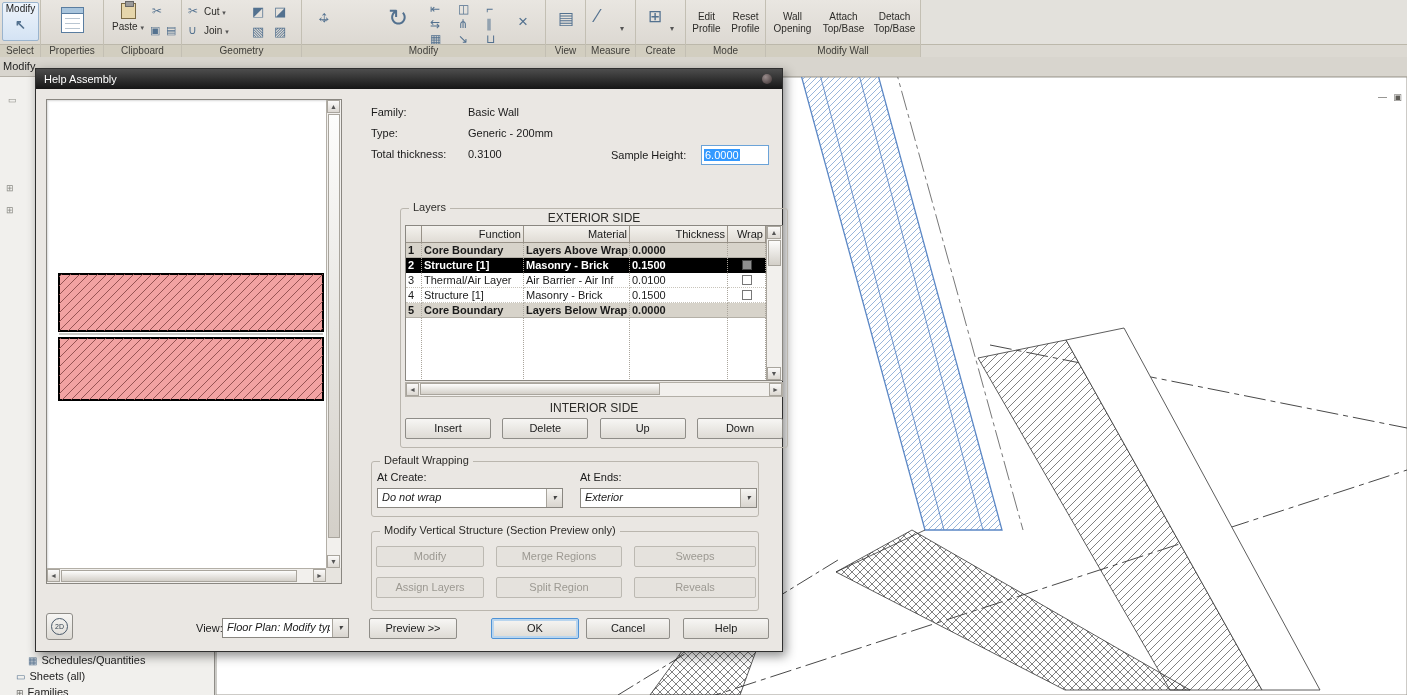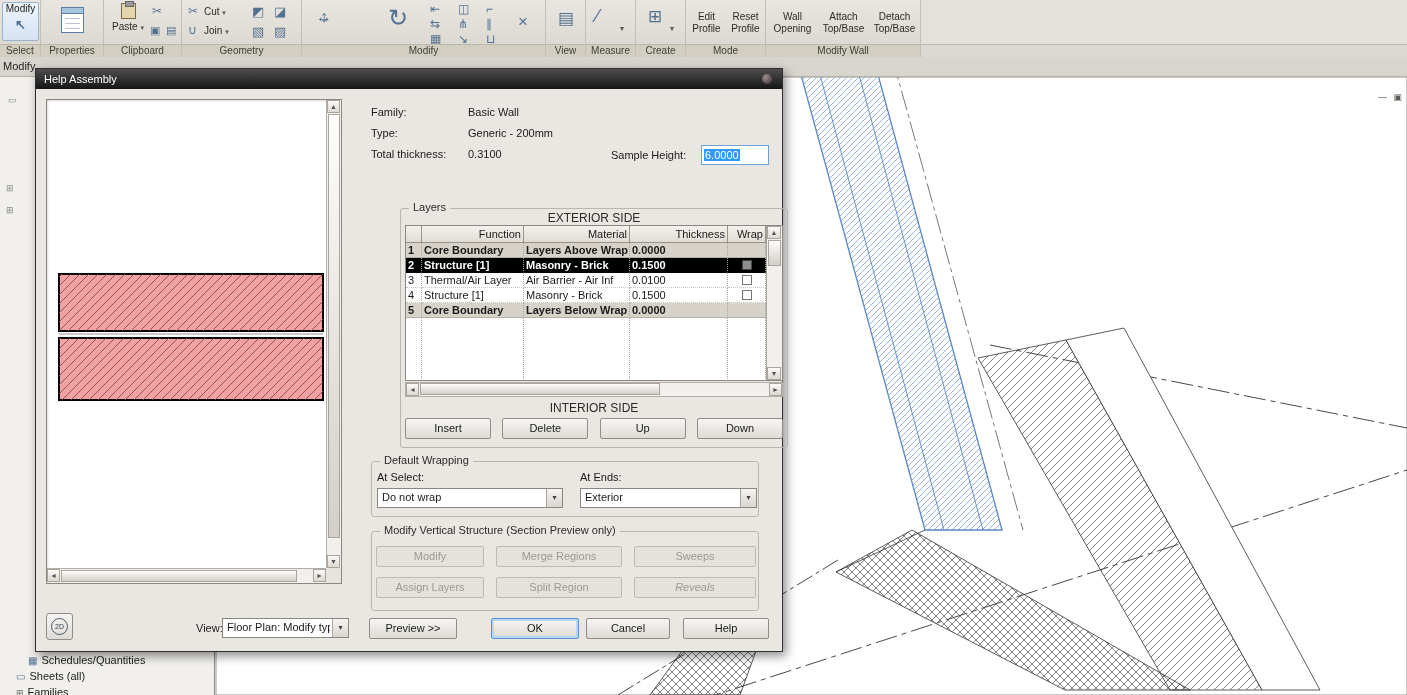--- a/index.html
+++ b/index.html
@@ -82,21 +82,21 @@
   .tvscroll{position:absolute;right:0;top:0;bottom:0;width:16px;background:#f2f0ed;border-left:1px solid #a9a59d;}
   .hscroll{position:absolute;left:4px;top:173px;width:378px;height:15px;background:#f2f0ed;border:1px solid #b3afa7;}
 
   .lbtns{position:absolute;left:4px;right:4px;top:209px;display:flex;justify-content:space-between;}
   .btn{background:linear-gradient(#f7f6f4,#dedbd5);border:1px solid #8f8d88;border-radius:2px;font-size:11px;text-align:center;line-height:19px;color:#1a1a1a;height:21px;}
   .lbtns .btn{width:86px;}
   .btn.abs{position:absolute;}
   .btn.disabled{background:#e5e2dd;color:#9c9992;border-color:#bcb9b2;}
   .btn.focused{border-color:#4f93d6;box-shadow:0 0 0 2px #b9d5ee inset;}
 
-  .dd{position:absolute;height:20px;background:#fff;border:1px solid #8a8781;font-size:11px;}
+  .dd{position:absolute;height:20px;background:#fff;border:1px solid #8a8781;font-size:11px;font-style:italic;}
   .dd-val{position:absolute;left:4px;top:2px;right:18px;overflow:hidden;white-space:nowrap;}
   .dd-btn{position:absolute;right:0;top:0;width:16px;height:18px;background:linear-gradient(#f6f5f2,#d9d5cf);border-left:1px solid #a8a49c;text-align:center;font-size:8px;line-height:17px;color:#444;}
 </style>
 </head>
 <body>
 
 <div id="stage">
 
   <svg class="bg" width="1407" height="695" viewBox="0 0 1407 695">
     <defs>
@@ -375,40 +375,40 @@
         <div class="lbtns">
           <div class="btn">Insert</div>
           <div class="btn">Delete</div>
           <div class="btn">Up</div>
           <div class="btn">Down</div>
         </div>
       </div>
 
       <div class="gb" style="left:335px;top:372px;width:388px;height:56px;">
         <span class="gb-label">Default Wrapping</span>
-        <div class="info-label" style="left:5px;top:9px;">At Select:</div>
+        <div class="info-label" style="left:5px;top:9px;">At Create:</div>
         <div class="info-label" style="left:208px;top:9px;">At Ends:</div>
         <div class="dd" style="left:5px;top:26px;width:186px;">
           <span class="dd-val">Do not wrap</span>
           <span class="dd-btn">▾</span>
         </div>
         <div class="dd" style="left:208px;top:26px;width:177px;">
           <span class="dd-val">Exterior</span>
           <span class="dd-btn">▾</span>
         </div>
       </div>
 
       <div class="gb" style="left:335px;top:442px;width:388px;height:80px;">
         <span class="gb-label">Modify Vertical Structure (Section Preview only)</span>
         <div class="btn abs disabled" style="left:4px;top:14px;width:108px;">Modify</div>
         <div class="btn abs disabled" style="left:124px;top:14px;width:126px;">Merge Regions</div>
         <div class="btn abs disabled" style="left:262px;top:14px;width:122px;">Sweeps</div>
         <div class="btn abs disabled" style="left:4px;top:45px;width:108px;">Assign Layers</div>
         <div class="btn abs disabled" style="left:124px;top:45px;width:126px;">Split Region</div>
-        <div class="btn abs disabled" style="left:262px;top:45px;width:122px;font-style:italic;">Reveals</div>
+        <div class="btn abs disabled" style="left:262px;top:45px;width:122px;">Reveals</div>
       </div>
 
       <div class="info-label" style="left:160px;top:533px;">View:</div>
       <div class="dd" style="left:186px;top:529px;width:127px;">
         <span class="dd-val">Floor Plan: Modify typ</span>
         <span class="dd-btn">▾</span>
       </div>
       <div class="btn abs" style="left:333px;top:529px;width:88px;">Preview &gt;&gt;</div>
       <div class="btn abs focused" style="left:455px;top:529px;width:88px;">OK</div>
       <div class="btn abs" style="left:550px;top:529px;width:84px;">Cancel</div>

